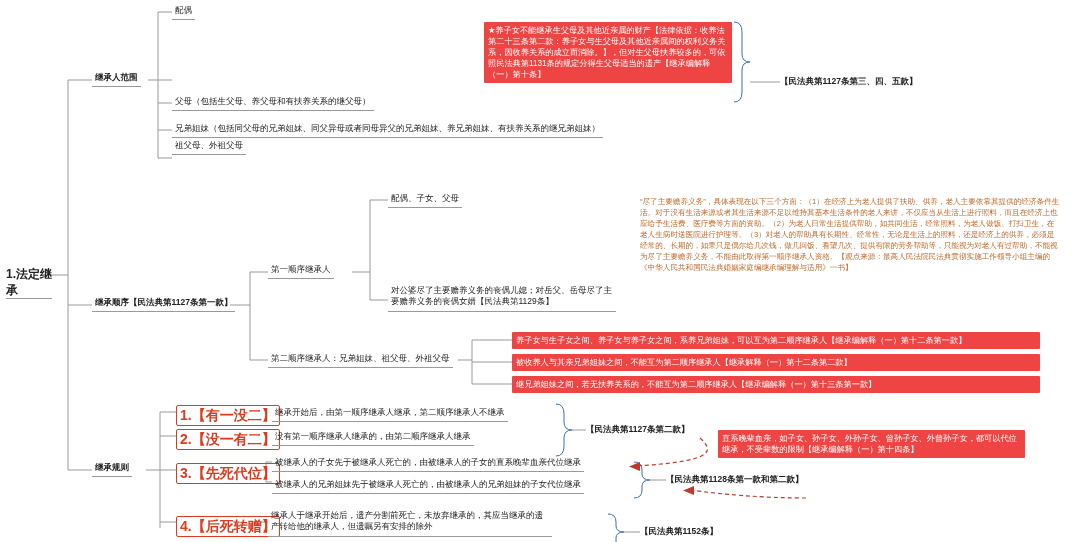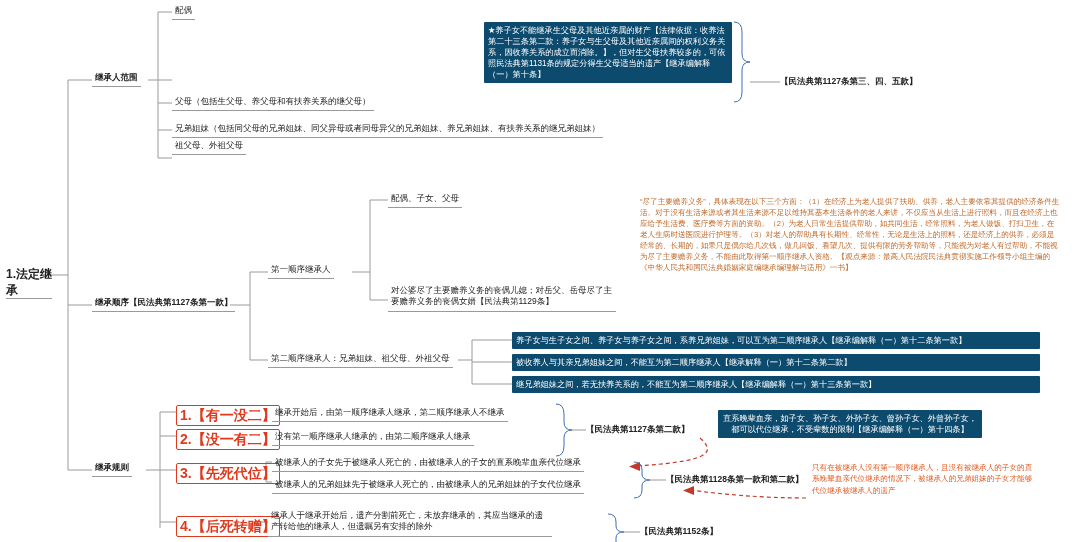--- a/index.html
+++ b/index.html
@@ -20,21 +20,21 @@
     padding:2px 3px 3px 3px;
     white-space:nowrap;
   }
   .plain.wrap{white-space:normal;}
   .under{border-bottom:1px solid #9a9a9a;}
   .root-label{
     font-size:12px;font-weight:bold;color:#222;border-bottom:1px solid #9a9a9a;
   }
   .bold{font-weight:bold;}
   .orange{
-    background:#0c4a6e;color:#ffffff;font-size:8.2px;
+    background:#ef4444;color:#ffffff;font-size:8.2px;
     padding:3px 4px;border-radius:1px;white-space:normal;
   }
   .law{
     font-weight:bold;color:#222;font-size:8.5px;white-space:nowrap;
   }
   .redbox{
     color:#e03a1e;font-weight:bold;font-size:14px;
     border:1px solid #e03a1e;padding:0 3px;border-radius:2px;display:inline-block;
   }
   .note{
@@ -160,16 +160,15 @@
 
   <div class="node" style="left:176px;top:516px;">
     <span class="redbox">4.【后死转赠】</span>
   </div>
   <div class="node plain wrap under" style="left:268px;top:508px;width:284px;">继承人于继承开始后，遗产分割前死亡，未放弃继承的，其应当继承的遗产转给他的继承人，但遗嘱另有安排的除外</div>
 
   <div class="node law" style="left:586px;top:424px;">【民法典第1127条第二款】</div>
   <div class="node law" style="left:666px;top:474px;">【民法典第1128条第一款和第二款】</div>
   <div class="node law" style="left:640px;top:526px;">【民法典第1152条】</div>
 
-  <div class="node orange" style="left:718px;top:410px;width:264px;text-align:center;">直系晚辈血亲，如子女、孙子女、外孙子女、曾孙子女、外曾孙子女，都可以代位继承，不受辈数的限制【继承编解释（一）第十四条】</div>
-  <div class="node note2" style="left:812px;top:462px;width:226px;">只有在被继承人没有第一顺序继承人，且没有被继承人的子女的直系晚辈血亲代位继承的情况下，被继承人的兄弟姐妹的子女才能够代位继承被继承人的遗产</div>
+  <div class="node orange" style="left:718px;top:430px;width:307px;">直系晚辈血亲，如子女、孙子女、外孙子女、曾孙子女、外曾孙子女，都可以代位继承，不受辈数的限制【继承编解释（一）第十四条】</div>
 
 </div>
 
 </body></html>

